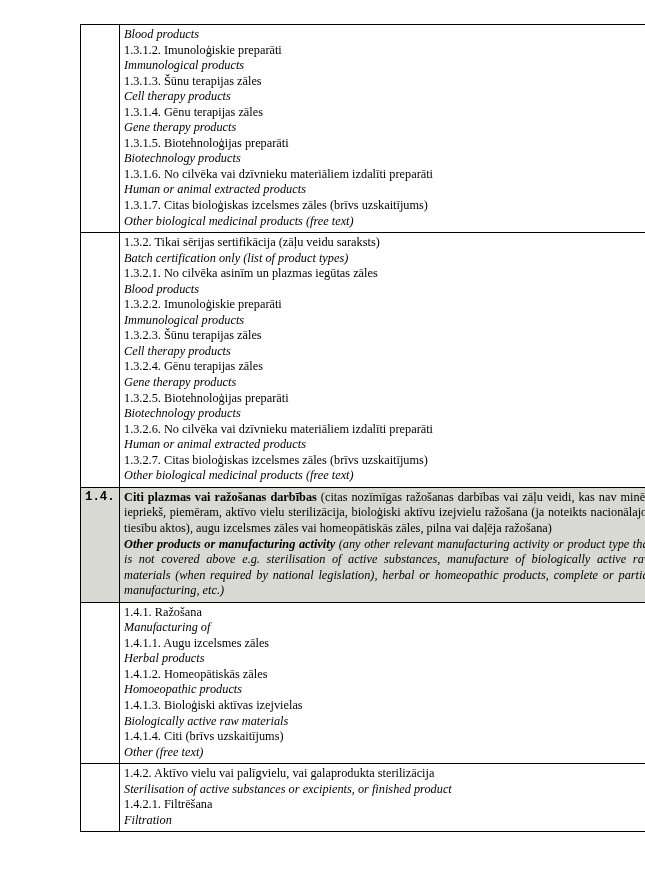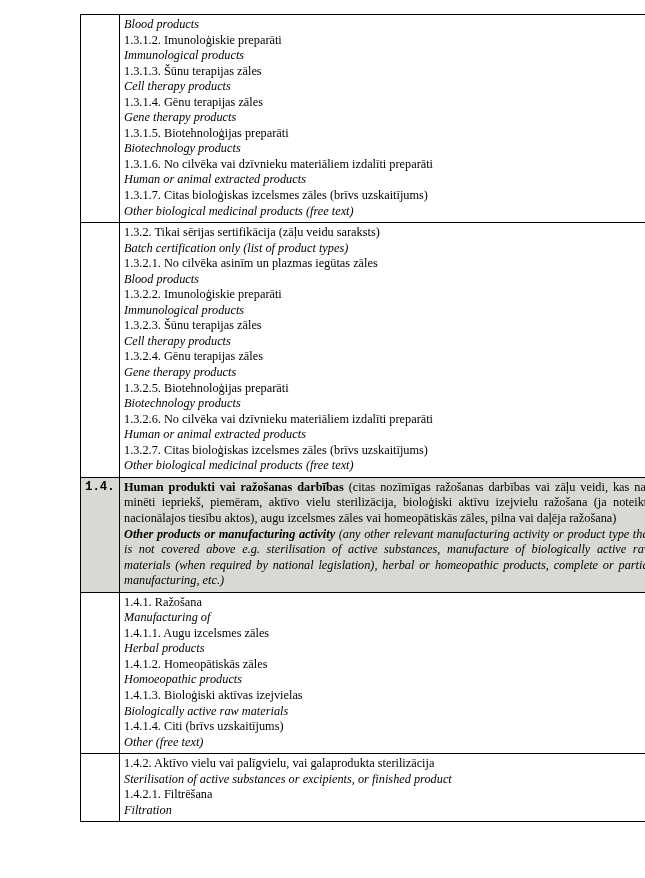--- a/index.html
+++ b/index.html
@@ -12,21 +12,21 @@
     height: 878px;
     font-family: "Liberation Serif", serif;
     color: #000000;
     overflow: hidden;
   }
   .page {
     position: relative;
     width: 529px;
     height: 878px;
     box-sizing: border-box;
-    padding: 14px 0 0 0;
+    padding: 24px 0 0 0;
   }
   table.doc-table {
     border-collapse: collapse;
     width: 562px;
     margin-left: 80px;
     table-layout: fixed;
   }
   table.doc-table td {
     border: 1px solid #000000;
     vertical-align: top;
@@ -109,21 +109,21 @@
           <p class="line">1.3.2.6. No cilvēka vai dzīvnieku materiāliem izdalīti preparāti</p>
           <p class="line it">Human or animal extracted products</p>
           <p class="line">1.3.2.7. Citas bioloģiskas izcelsmes zāles (brīvs uzskaitījums)</p>
           <p class="line it">Other biological medicinal products (free text)</p>
         </td>
       </tr>
 
       <tr class="row-shaded">
         <td class="num-cell">1.4.</td>
         <td class="content-cell">
-          <p class="line just"><span class="bold">Human produkti vai ražošanas darbības</span><span> (citas nozīmīgas ražošanas darbības vai zāļu veidi, kas nav minēti iepriekš, piemēram, aktīvo vielu sterilizācija, bioloģiski aktīvu izejvielu ražošana (ja noteikts nacionālajos tiesību aktos), augu izcelsmes zāles vai homeopātiskās zāles, pilna vai daļēja ražošana)</span></p>
+          <p class="line just"><span class="bold">Citi plazmas vai ražošanas darbības</span><span> (citas nozīmīgas ražošanas darbības vai zāļu veidi, kas nav minēti iepriekš, piemēram, aktīvo vielu sterilizācija, bioloģiski aktīvu izejvielu ražošana (ja noteikts nacionālajos tiesību aktos), augu izcelsmes zāles vai homeopātiskās zāles, pilna vai daļēja ražošana)</span></p>
           <p class="line just it"><span class="bold">Other products or manufacturing activity</span><span> (any other relevant manufacturing activity or product type that is not covered above e.g. sterilisation of active substances, manufacture of biologically active raw materials (when required by national legislation), herbal or homeopathic products, complete or partial manufacturing, etc.)</span></p>
         </td>
       </tr>
 
       <tr>
         <td class="num-cell"></td>
         <td class="content-cell">
           <p class="line">1.4.1. Ražošana</p>
           <p class="line it">Manufacturing of</p>
           <p class="line">1.4.1.1. Augu izcelsmes zāles</p>

